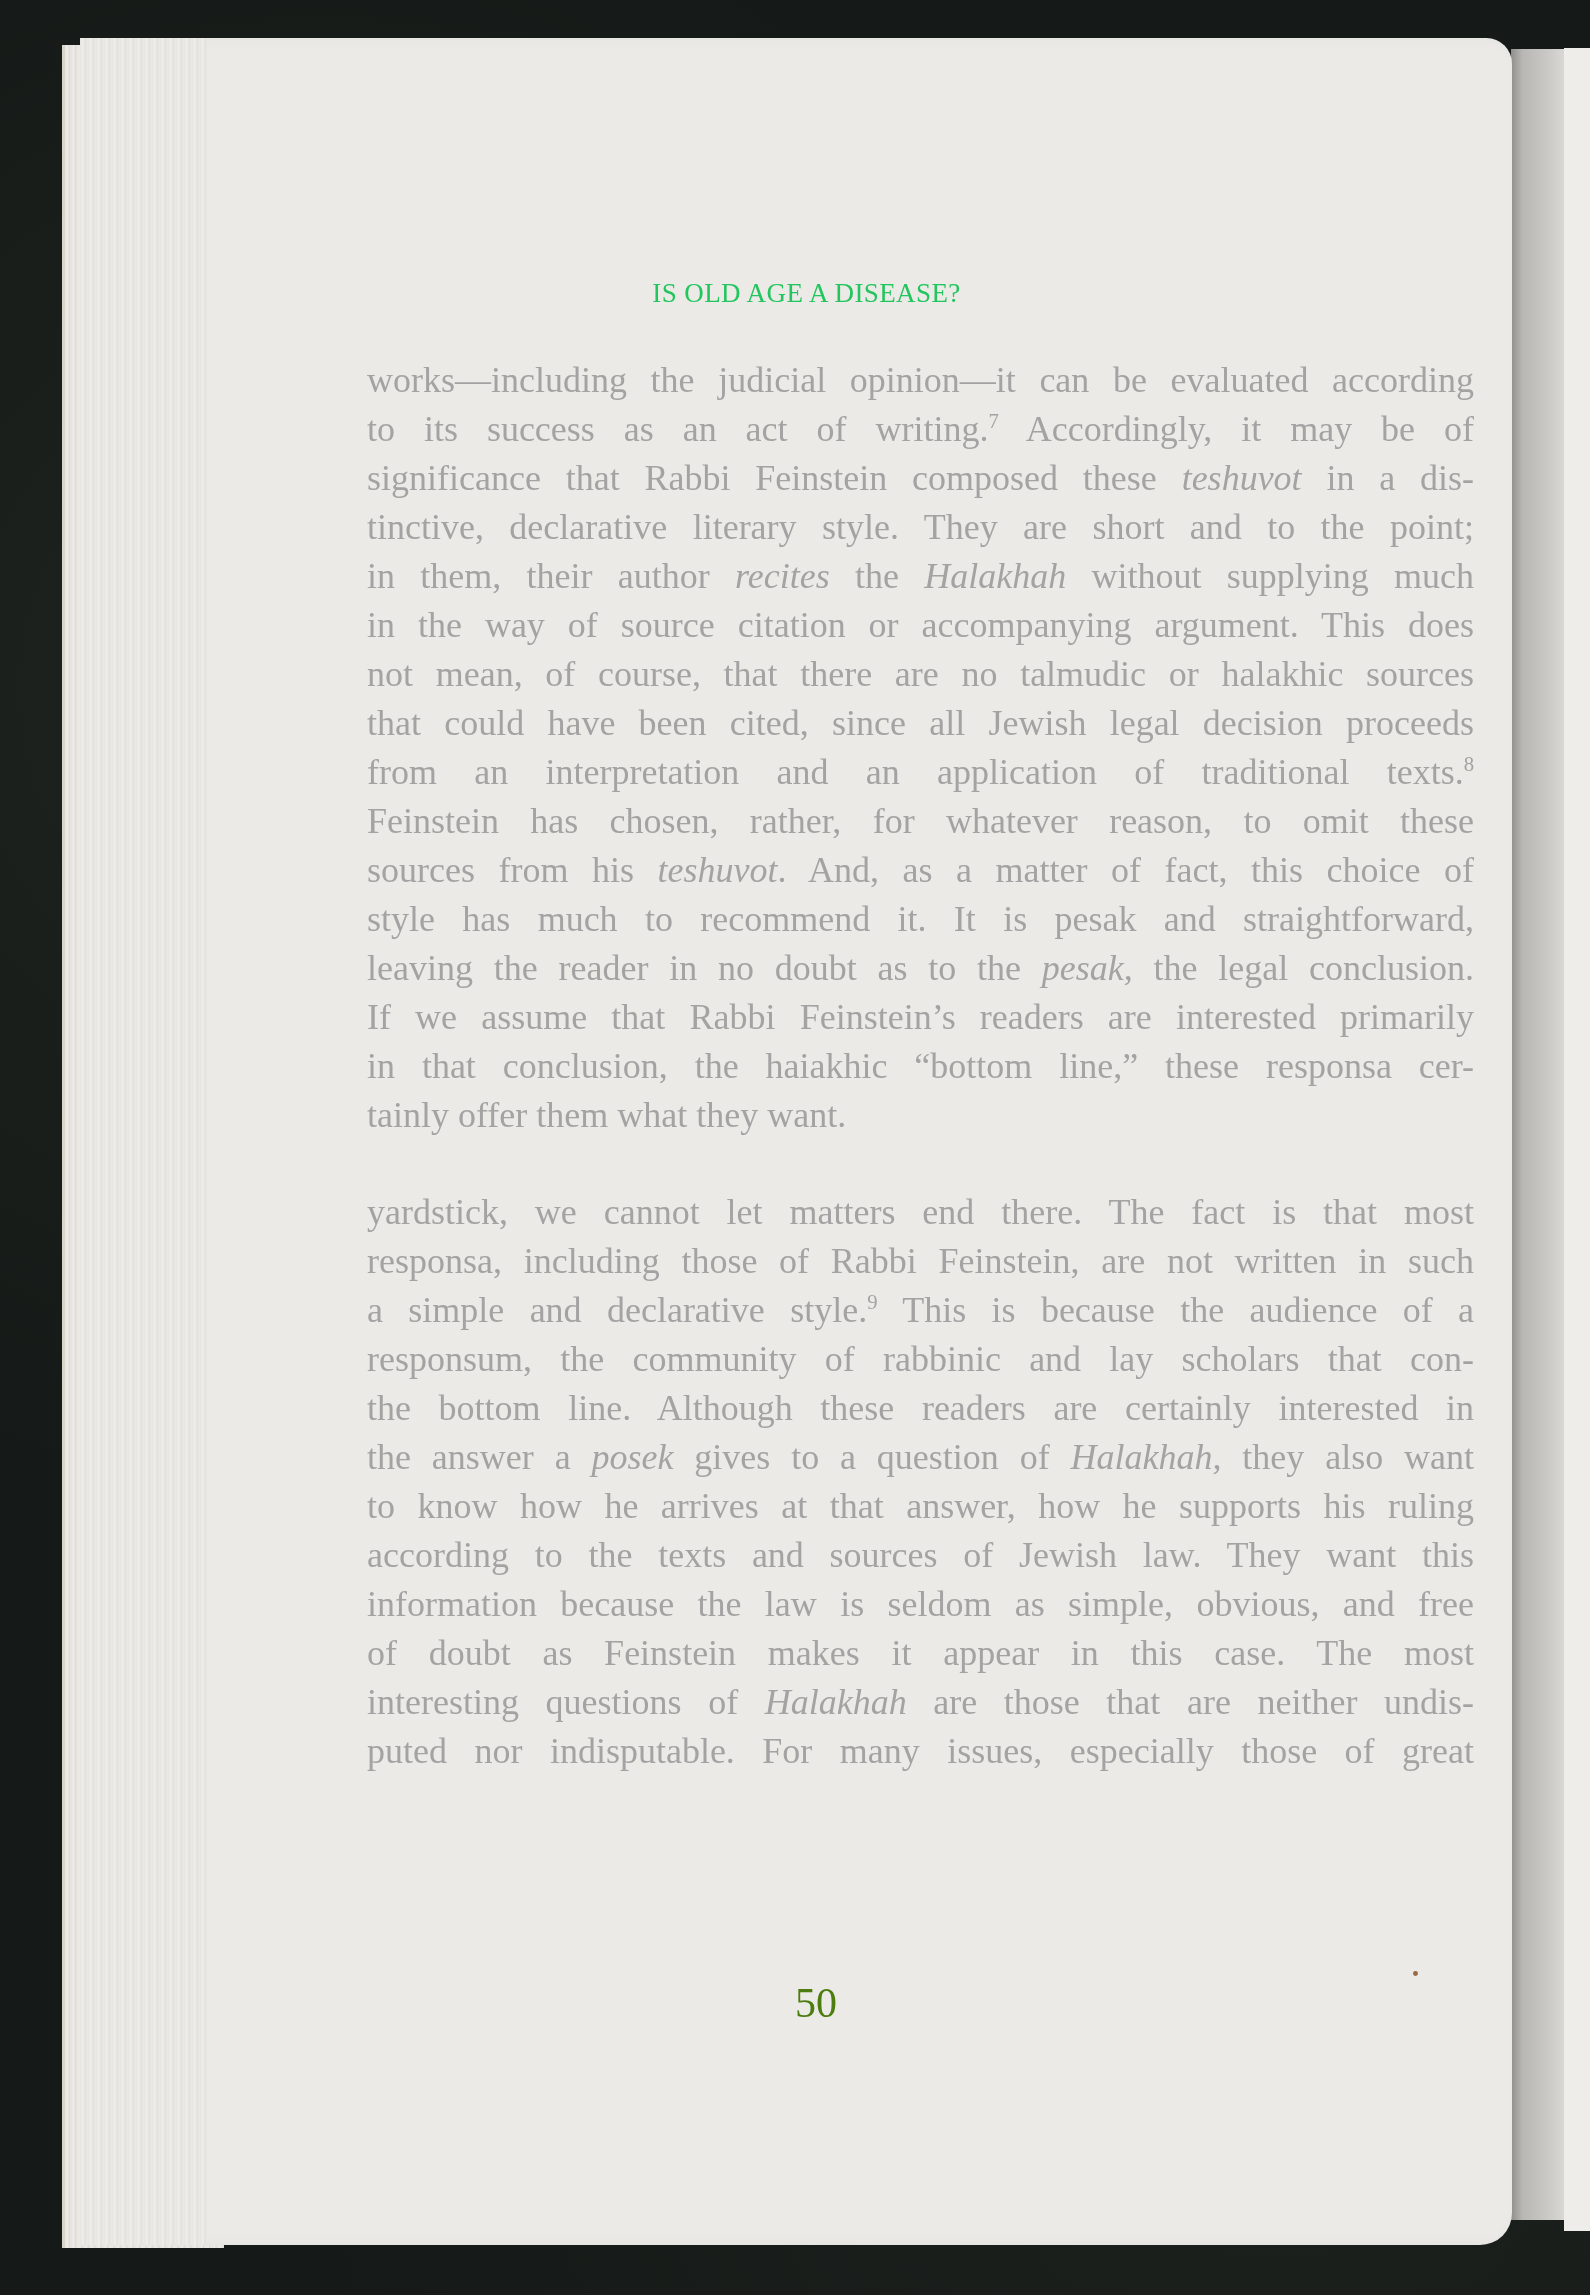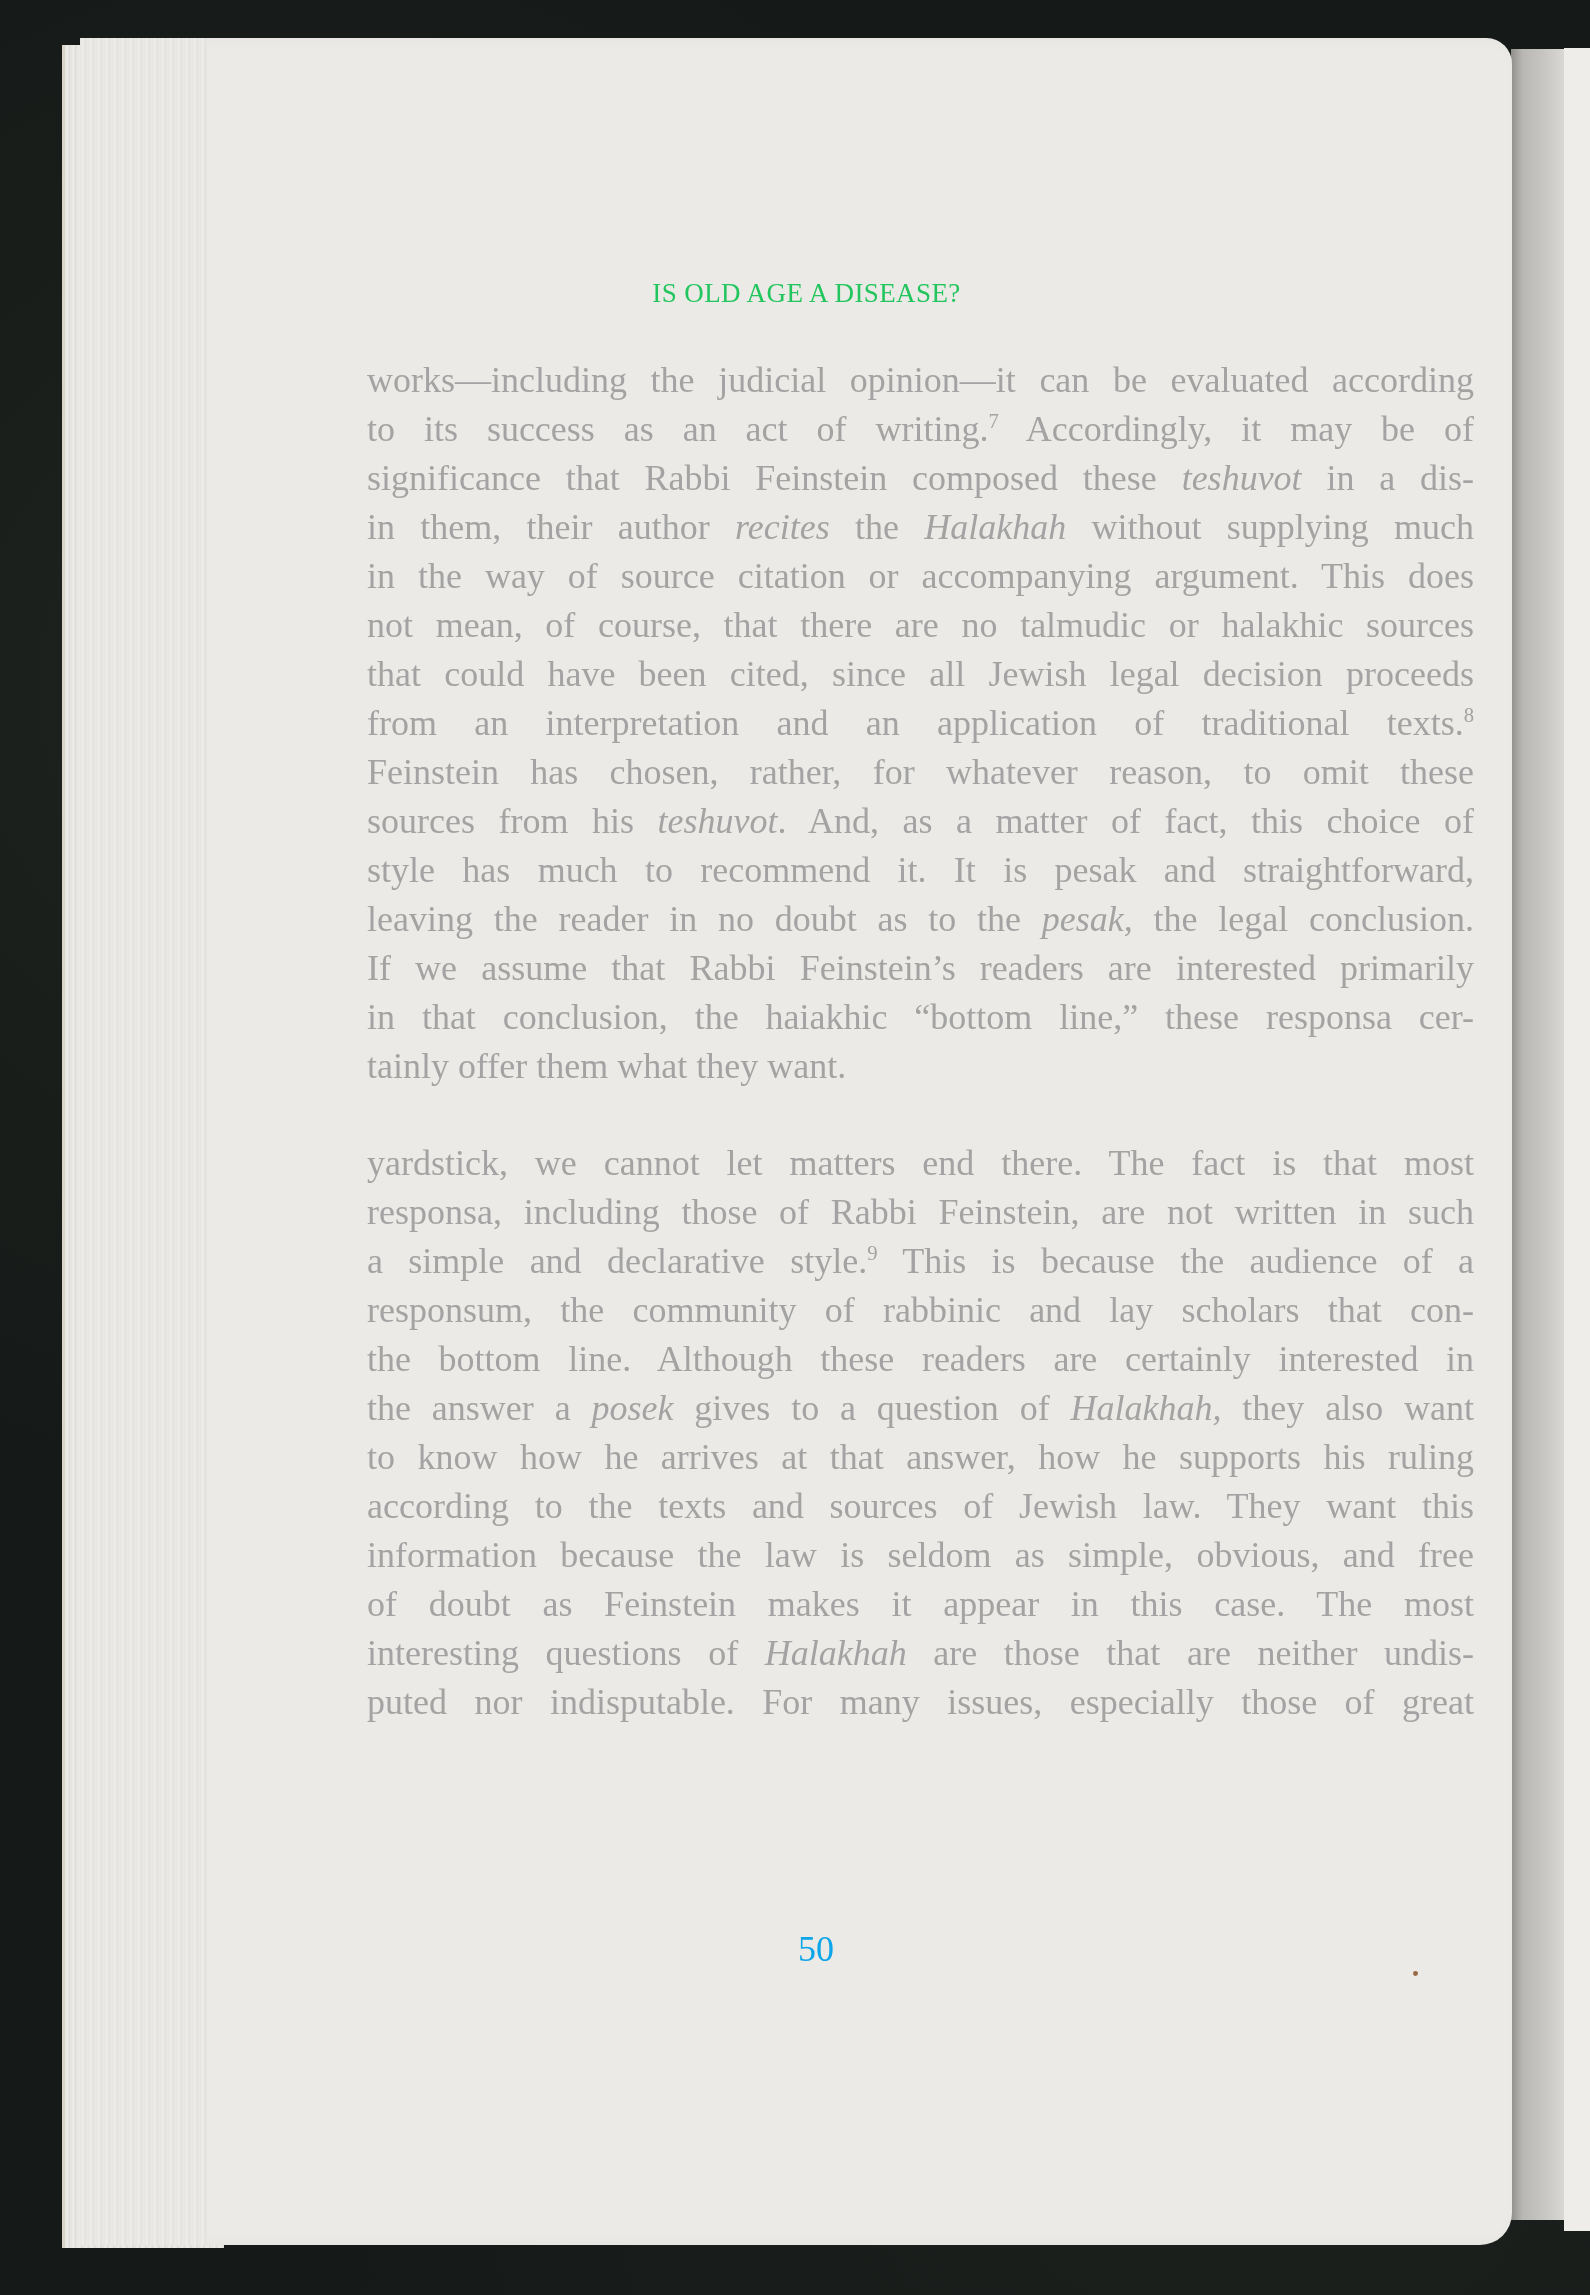--- a/index.html
+++ b/index.html
@@ -106,24 +106,24 @@
   .line i { }
   sup {
     font-size: 20.7px;
     vertical-align: 12.7px;
     line-height: 0;
   }
   .folio {
     position: absolute;
     left: 0;
     width: 100%;
-    top: 1928px;
+    top: 1979px;
     text-align: center;
-    font-size: 36px;
-    color: #0ea5e9;
+    font-size: 42px;
+    color: #4d7c0f;
   }
   .folio span { margin-left: 41px; }
   .speck {
     position: absolute;
     width: 4.8px;
     height: 4.8px;
     border-radius: 50%;
     background: #9a6a45;
   }
 </style>
@@ -139,20 +139,21 @@
   <div class="page-inner-stack"></div>
 </div>
 
 <div class="running-head">IS OLD AGE A DISEASE?</div>
 
 <div class="body-text">
   <div id="para1">
       <div class="line">works—including the judicial opinion—it can be evaluated according</div>
       <div class="line">to its success as an act of writing.<sup>7</sup> Accordingly, it may be of</div>
       <div class="line">significance that Rabbi Feinstein composed these <i>teshuvot</i> in a dis-</div>
+      <div class="line">tinctive, declarative literary style. They are short and to the point;</div>
       <div class="line">in them, their author <i>recites</i> the <i>Halakhah</i> without supplying much</div>
       <div class="line">in the way of source citation or accompanying argument. This does</div>
       <div class="line">not mean, of course, that there are no talmudic or halakhic sources</div>
       <div class="line">that could have been cited, since all Jewish legal decision proceeds</div>
       <div class="line">from an interpretation and an application of traditional texts.<sup>8</sup></div>
       <div class="line">Feinstein has chosen, rather, for whatever reason, to omit these</div>
       <div class="line">sources from his <i>teshuvot</i>. And, as a matter of fact, this choice of</div>
       <div class="line">style has much to recommend it. It is pesak and straightforward,</div>
       <div class="line">leaving the reader in no doubt as to the <i>pesak,</i> the legal conclusion.</div>
       <div class="line">If we assume that Rabbi Feinstein’s readers are interested primarily</div>

